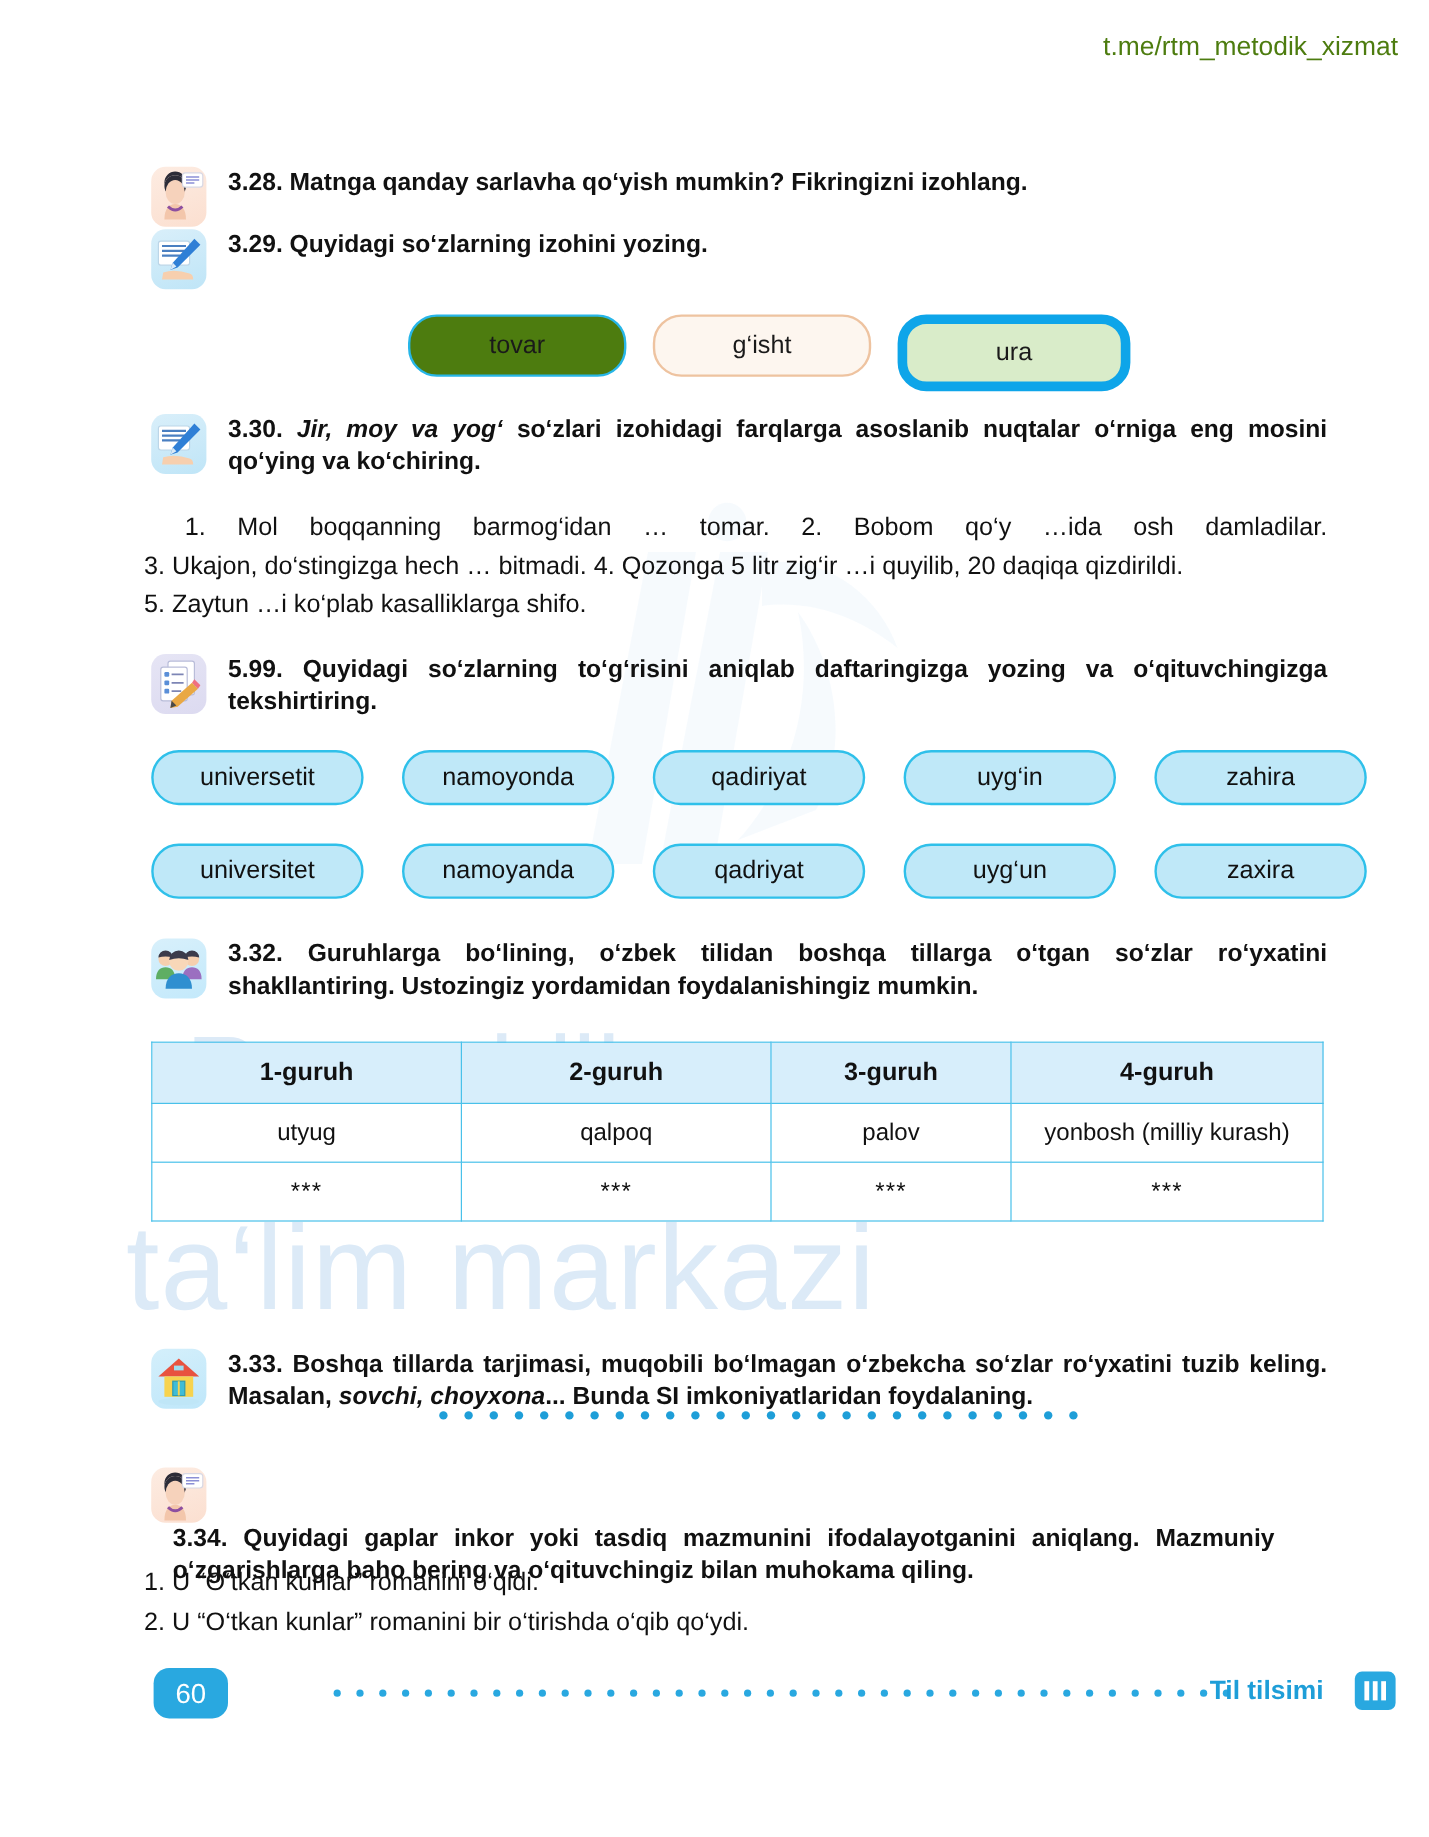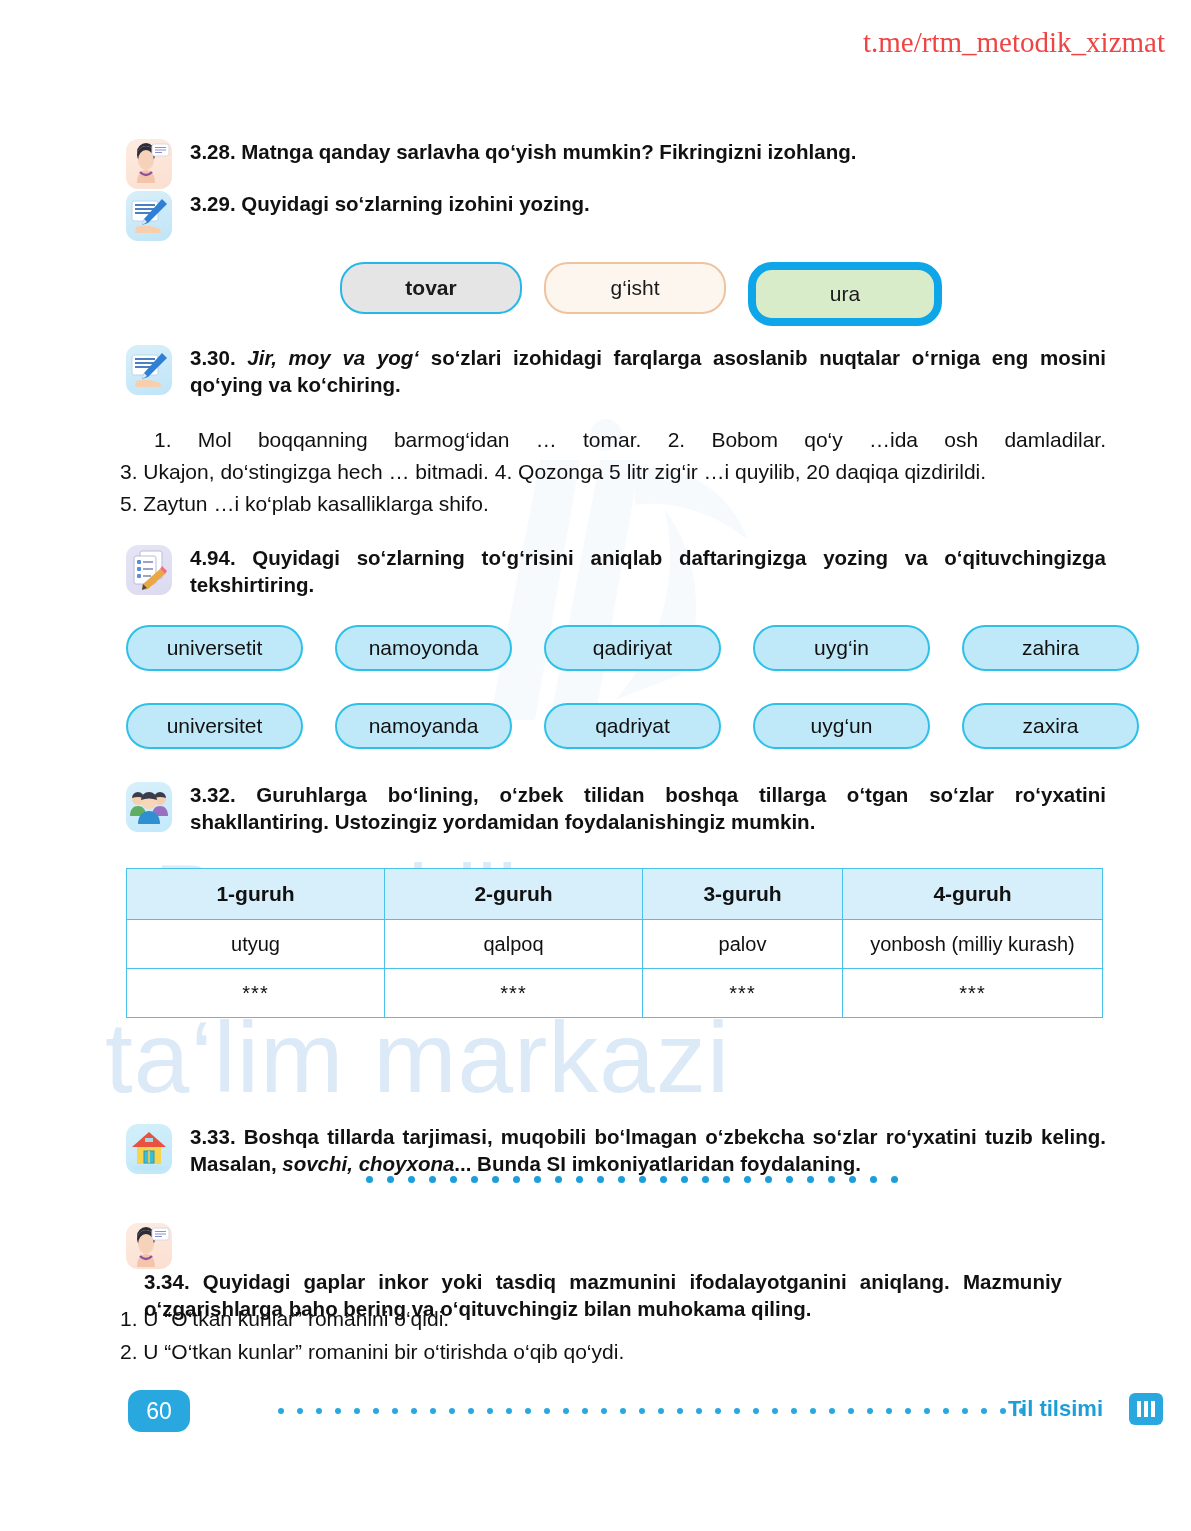--- a/index.html
+++ b/index.html
@@ -56,23 +56,23 @@
     z-index: 2;
     width: 1191px;
     height: 1531px;
   }
 
   
   .tg-handle {
     position: absolute;
     right: 26px;
     top: 26px;
-    font-size: 29px;
-    color: #ef4444;
-    font-family: Liberation Serif, serif;
+    font-size: 22px;
+    color: #4d7c0f;
+    font-family: Liberation Sans, sans-serif;
     letter-spacing: 0px;
   }
 
   
   .task {
     position: absolute;
     display: flex;
     align-items: flex-start;
   }
   .task-icon {
@@ -106,21 +106,21 @@
     gap: 22px;
   }
   .pill {
     border-radius: 24px;
     font-size: 21px;
     display: flex;
     align-items: center;
     justify-content: center;
     color: #1a1a1a;
   }
-  .pill-blue   { background: #e5e5e5; border: 2px solid #27b6e8; font-weight: bold; }
+  .pill-blue   { background: #4d7c0f; border: 2px solid #27b6e8; }
   .pill-peach  { background: #fdf6ef; border: 2px solid #eec3a0; }
   .pill-green  { background: #d9ecc9; border: 8px solid #0ea5e9; }
 
   
   .word-grid {
     position: absolute;
     display: grid;
     grid-template-columns: repeat(5, 177px);
     grid-auto-rows: 46px;
     column-gap: 23px;
@@ -328,21 +328,21 @@
         <g stroke="#7d85b5" stroke-width="1.4">
           <line x1="17" y1="17" x2="27" y2="17"></line>
           <line x1="17" y1="24" x2="27" y2="24"></line>
           <line x1="17" y1="31" x2="25" y2="31"></line>
         </g>
         <path d="M34 24 L39 29 L22 44 L16 45 L17 39 Z" fill="#e9a845"></path>
         <path d="M34 24 L39 29 L41 26 L36 21 Z" fill="#f06f7f"></path>
         <path d="M16 45 L17 39 L21 43 Z" fill="#4a4a4a"></path>
       </svg>
     </div>
-    <div class="task-text" style="margin-left:18px; width:918px;">4.94. Quyidagi so‘zlarning to‘g‘risini aniqlab daftaringizga yozing va o‘qituvchingizga tekshirtiring.</div>
+    <div class="task-text" style="margin-left:18px; width:918px;">5.99. Quyidagi so‘zlarning to‘g‘risini aniqlab daftaringizga yozing va o‘qituvchingizga tekshirtiring.</div>
   </div>
 
   <div class="word-grid" style="left:126px; top:625px;gap:32px;">
     <div class="word-pill">universetit</div>
     <div class="word-pill">namoyonda</div>
     <div class="word-pill">qadiriyat</div>
     <div class="word-pill">uyg‘in</div>
     <div class="word-pill">zahira</div>
     <div class="word-pill">universitet</div>
     <div class="word-pill">namoyanda</div>

